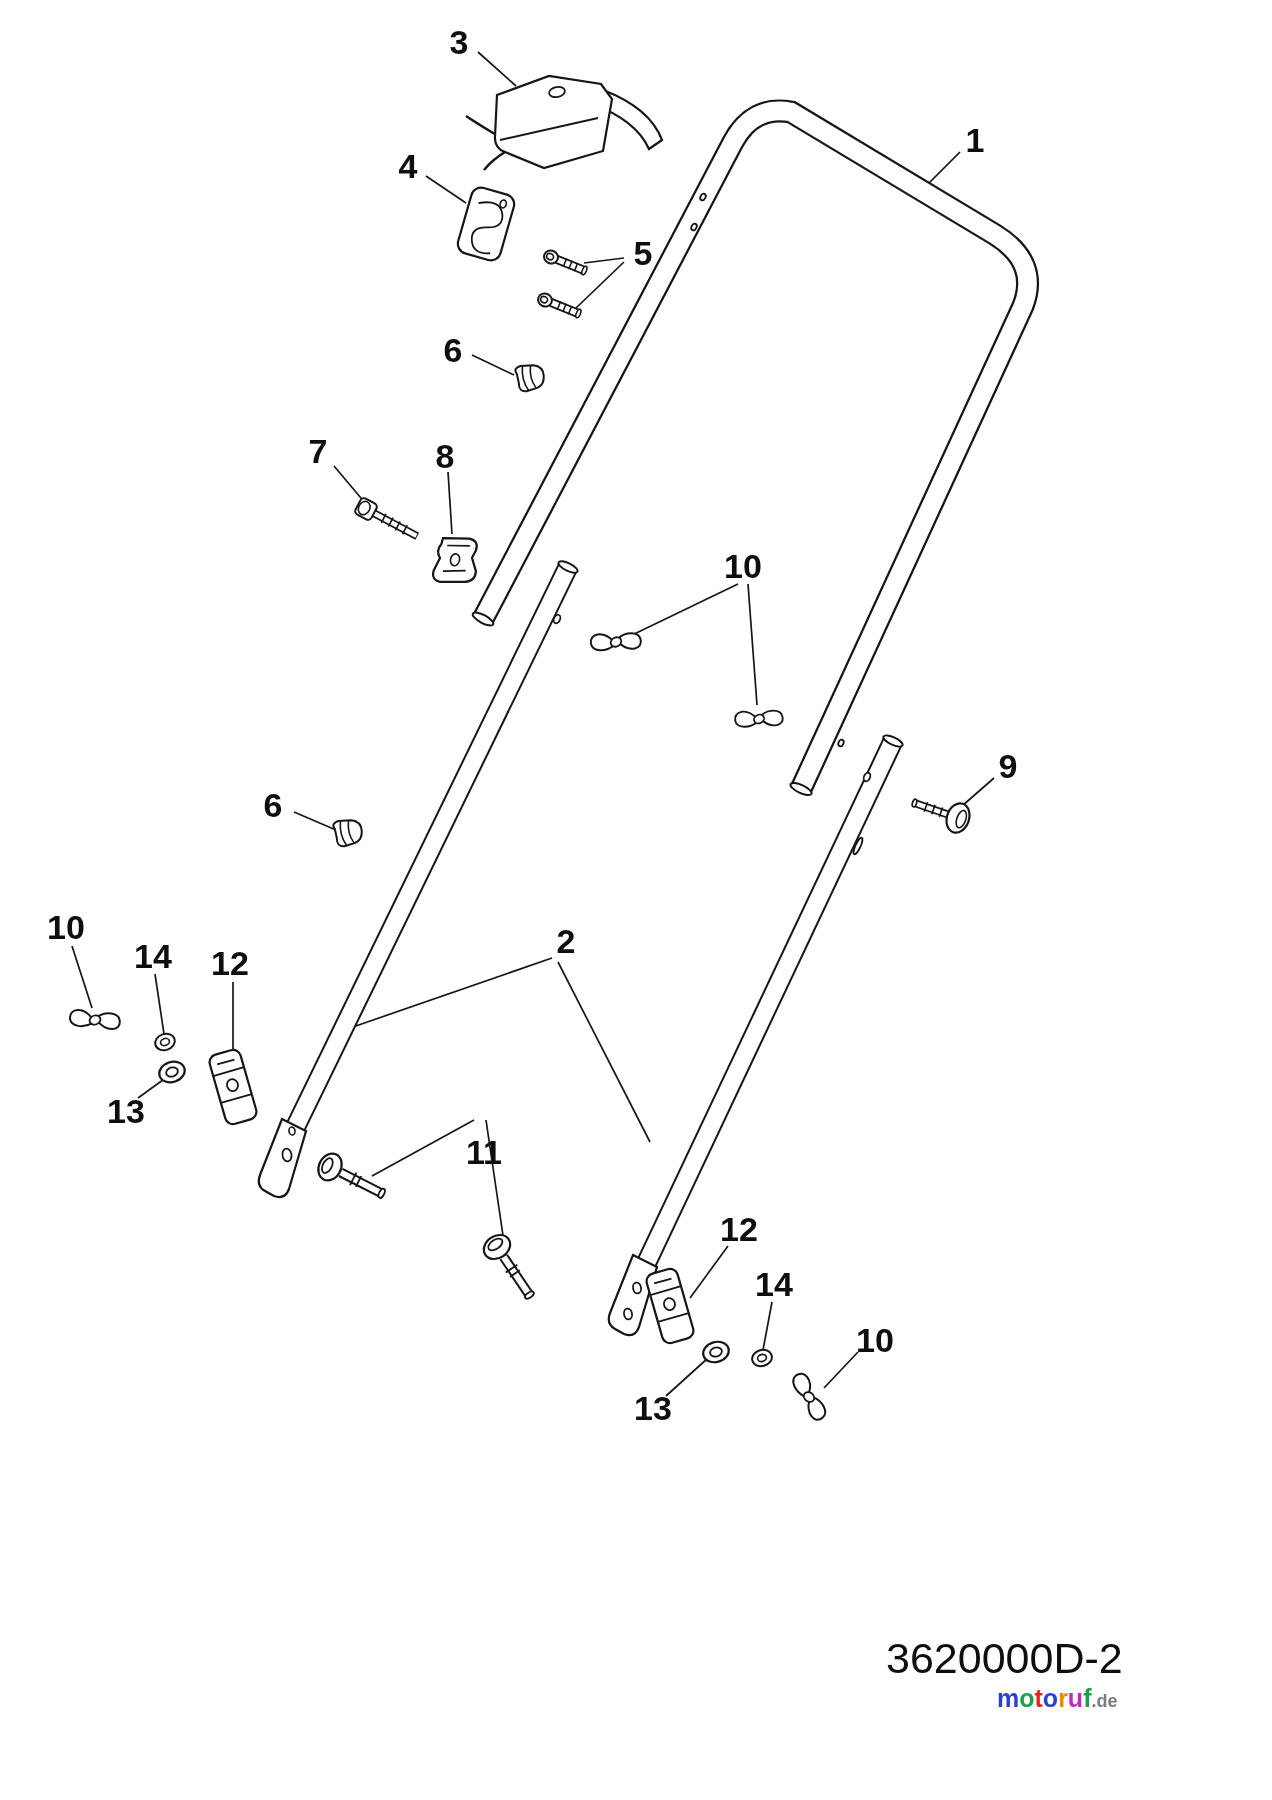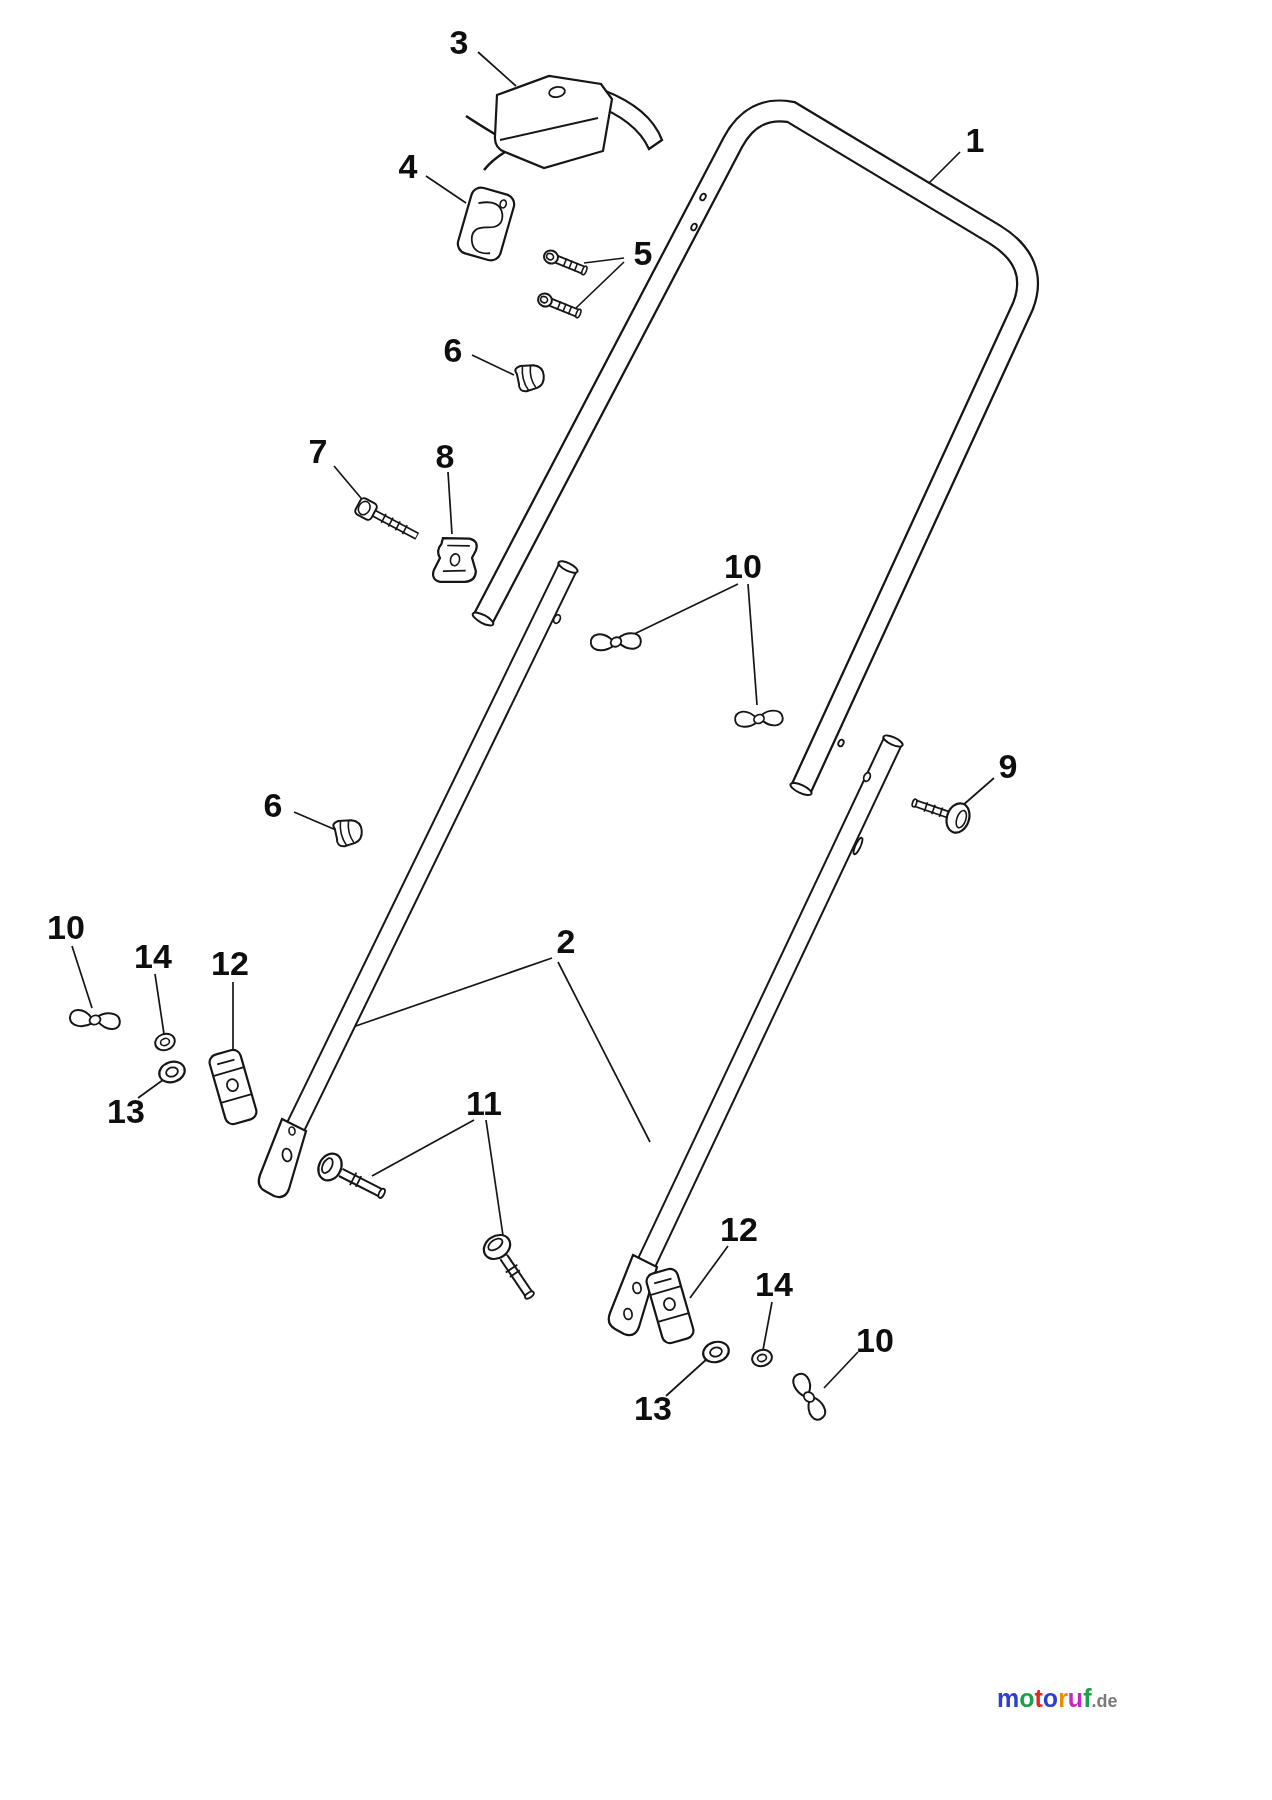--- a/index.html
+++ b/index.html
@@ -213,24 +213,25 @@
   <div class="callout" style="left:453px;top:350px">6</div>
   <div class="callout" style="left:318px;top:451px">7</div>
   <div class="callout" style="left:445px;top:456px">8</div>
   <div class="callout" style="left:1008px;top:766px">9</div>
   <div class="callout" style="left:743px;top:566px">10</div>
   <div class="callout" style="left:273px;top:805px">6</div>
   <div class="callout" style="left:66px;top:927px">10</div>
   <div class="callout" style="left:153px;top:956px">14</div>
   <div class="callout" style="left:230px;top:963px">12</div>
   <div class="callout" style="left:126px;top:1111px">13</div>
-  <div class="callout" style="left:484px;top:1103px">11</div>
+  <div class="callout" style="left:484px;top:1152px">11</div>
   <div class="callout" style="left:739px;top:1229px">12</div>
   <div class="callout" style="left:774px;top:1284px">14</div>
   <div class="callout" style="left:875px;top:1340px">10</div>
   <div class="callout" style="left:653px;top:1408px">13</div>
 
+  <div class="diagram-code">3620000D-2</div>
 
   <div class="brand">
     <span class="brand-letters"><span style="color: rgb(44, 63, 208);">m</span><span style="color: rgb(24, 160, 74);">o</span><span style="color: rgb(227, 38, 31);">t</span><span style="color: rgb(44, 63, 208);">o</span><span style="color: rgb(242, 138, 0);">r</span><span style="color: rgb(196, 40, 196);">u</span><span style="color: rgb(24, 160, 74);">f</span></span><span class="brand-suffix" style="color: rgb(122, 122, 122);">.de</span>
   </div>
 
 </div>
 
 </body></html>

